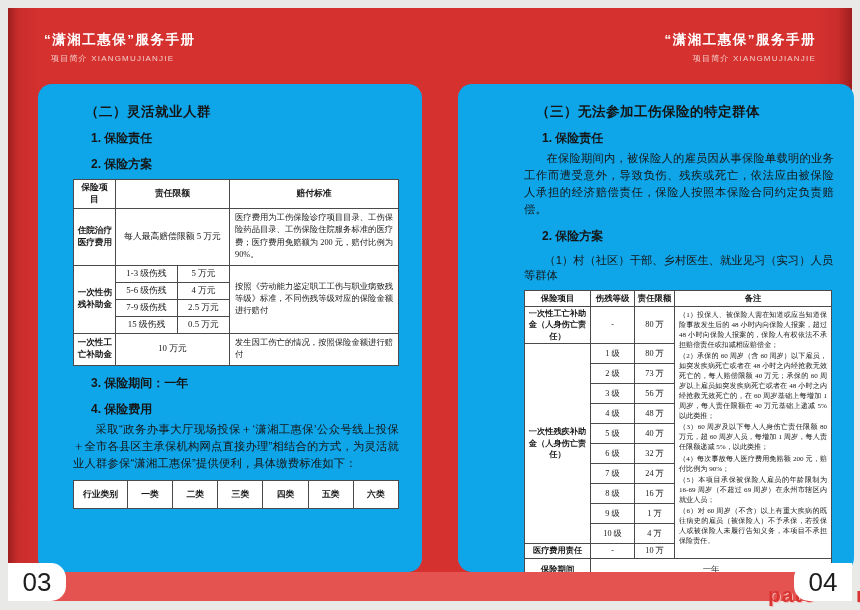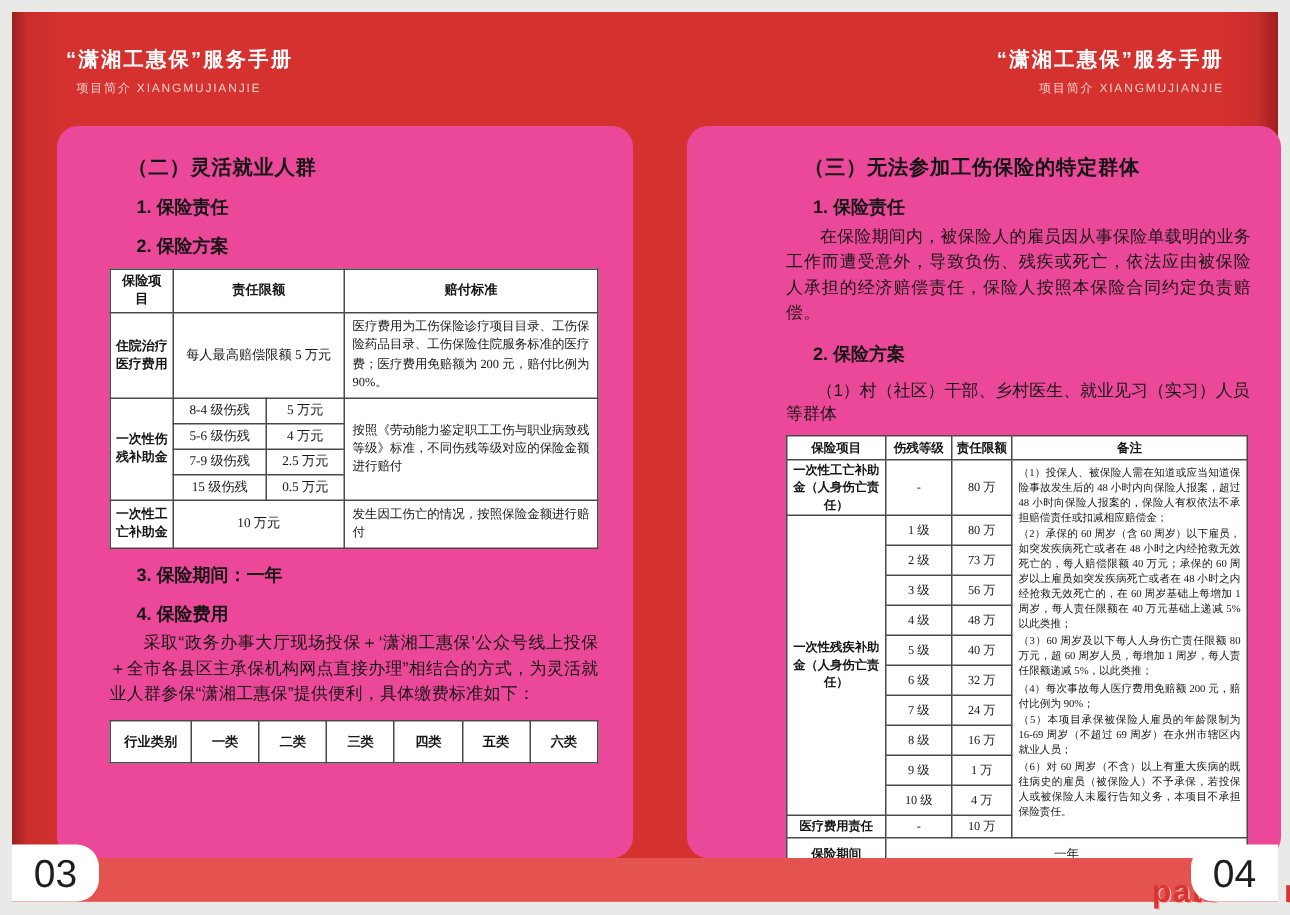--- a/index.html
+++ b/index.html
@@ -20,21 +20,21 @@
   }
   
   .hdr{position:absolute;top:31px;color:#ffffff;}
   .hdr .t{font-size:13.5px;font-weight:bold;letter-spacing:1.5px;}
   .hdr .s{font-size:8px;letter-spacing:1.2px;color:#f3cdca;margin-top:4px;}
   .hdr-left{left:44px;}
   .hdr-left .s{padding-left:7px;}
   .hdr-right{right:44px;text-align:right;}
   
   .page{
-    position:absolute;top:84px;height:488px;background:#ec4899;
+    position:absolute;top:84px;height:488px;background:#0ea5e9;
     border-radius:14px;overflow:hidden;color:#151515;
   }
   .page-left{left:38px;width:384px;}
   .page-right{left:458px;width:364px;padding-left:32px;}
   .page-inner{padding:11px 23px 0 35px;}
   .sec-title{font-size:13.5px;font-weight:bold;margin:8px 0 2px 12px;letter-spacing:0.5px;}
   .sub-title{font-size:12px;font-weight:bold;margin:9px 0 3px 18px;}
   .body-p{
     font-size:11.3px;line-height:1.52;text-align:justify;text-indent:2em;
     margin:2px 0 0 0;letter-spacing:0.2px;
@@ -48,21 +48,21 @@
   .c{text-align:center;}
   .j{text-align:justify;}
   
   .tbl-plan-l{width:326px;table-layout:fixed;}
   .tbl-plan-l th{font-size:8.8px;}
   .tbl-plan-l td{font-size:8.8px;}
   .tbl-plan-l td.std{font-size:8.3px;line-height:1.5;padding:3px 5px;}
   .tbl-plan-l .col-item{width:42px;}
   .tbl-plan-l .col-grade{width:62px;}
   .tbl-plan-l .col-amt{width:52px;}
-  .tbl-plan-l td.item{font-weight:bold;font-size:8.6px;}
+  .tbl-plan-l td.item{font-weight:bold;font-size:8.6px;text-align:right;}
   
   .tbl-fee{width:326px;table-layout:fixed;margin-top:8px;}
   .tbl-fee th,.tbl-fee td{font-size:8.8px;height:23px;}
   .tbl-fee .col-lab{width:54px;}
   .tbl-fee th.num-h{font-weight:bold;}
   
   .tbl-plan-r{width:308px;table-layout:fixed;margin-top:7px;}
   .tbl-plan-r th{font-size:8.4px;padding:2px 1px;}
   .tbl-plan-r td{font-size:8.2px;padding:1px 2px;}
   .tbl-plan-r .col-item{width:66px;}
@@ -122,21 +122,21 @@
         <th class="c" colspan="2">责任限额</th>
         <th class="c">赔付标准</th>
       </tr>
       <tr>
         <td class="c item">住院治疗医疗费用</td>
         <td class="c" colspan="2">每人最高赔偿限额 5 万元</td>
         <td class="j std">医疗费用为工伤保险诊疗项目目录、工伤保险药品目录、工伤保险住院服务标准的医疗费；医疗费用免赔额为 200 元，赔付比例为 90%。</td>
       </tr>
       <tr>
         <td class="c item" rowspan="4">一次性伤残补助金</td>
-        <td class="c">8-4 级伤残</td>
+        <td class="c">1-3 级伤残</td>
         <td class="c">5 万元</td>
         <td class="j std" rowspan="4">按照《劳动能力鉴定职工工伤与职业病致残等级》标准，不同伤残等级对应的保险金额进行赔付</td>
       </tr>
       <tr>
         <td class="c">5-6 级伤残</td>
         <td class="c">4 万元</td>
       </tr>
       <tr>
         <td class="c">7-9 级伤残</td>
         <td class="c">2.5 万元</td>

